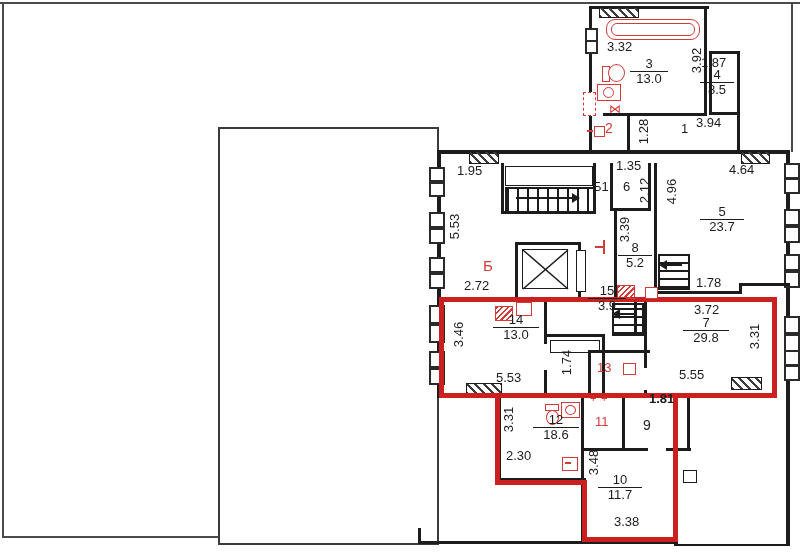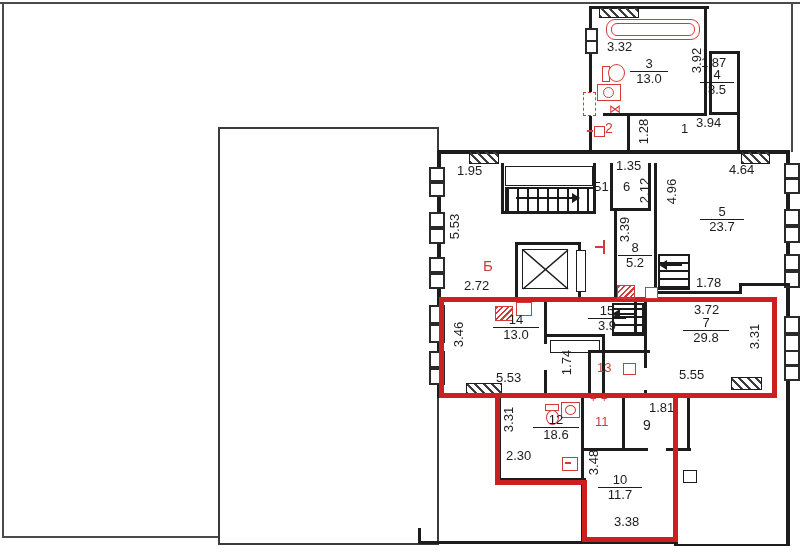--- a/index.html
+++ b/index.html
@@ -189,21 +189,21 @@
   <div class="lbl" style="left:464px;top:279px;">2.72</div>
   <div class="lbl" style="left:696px;top:276px;">1.78</div>
   <div class="lbl" style="left:694px;top:303px;">3.72</div>
   <div class="lbl v" style="left:446px;top:328px;">3.46</div>
   <div class="lbl" style="left:496px;top:371px;">5.53</div>
   <div class="lbl v" style="left:554px;top:356px;">1.74</div>
   <div class="lbl v" style="left:742px;top:330px;">3.31</div>
   <div class="lbl" style="left:679px;top:368px;">5.55</div>
   <div class="lbl v" style="left:496px;top:413px;">3.31</div>
   <div class="lbl" style="left:506px;top:449px;">2.30</div>
-  <div class="lbl" style="left:649px;top:401px;">1.81</div>
+  <div class="lbl" style="left:649px;top:392px;font-weight:bold;">1.81</div>
   <div class="lbl v" style="left:581px;top:456px;">3.48</div>
   <div class="lbl" style="left:614px;top:515px;">3.38</div>
 
   <div class="lbl" style="left:681px;top:122px;">1</div>
   <div class="lbl red" style="left:605px;top:121px;font-size:14px;">2</div>
   <div class="frac red" style="left:630px;top:57px;width:38px;">
     <span class="a">3</span><span class="b">13.0</span>
   </div>
   <div class="frac" style="left:700px;top:68px;width:34px;">
     <span class="a">4</span><span class="b">8.5</span>
@@ -223,19 +223,19 @@
     <span class="a">10</span><span class="b">11.7</span>
   </div>
   <div class="lbl red" style="left:595px;top:415px;">11</div>
   <div class="frac red" style="left:533px;top:413px;width:46px;">
     <span class="a">12</span><span class="b">18.6</span>
   </div>
   <div class="lbl red" style="left:597px;top:361px;">13</div>
   <div class="frac red" style="left:493px;top:313px;width:46px;">
     <span class="a">14</span><span class="b">13.0</span>
   </div>
-  <div class="frac red" style="left:588px;top:304px;width:38px;">
+  <div class="frac red" style="left:588px;top:284px;width:38px;">
     <span class="a">15</span><span class="b">3.9</span>
   </div>
   <div class="lbl red" style="left:483px;top:258px;font-size:15px;">Б</div>
   <div class="lbl" style="left:593px;top:180px;">Б1</div>
 
 </div>
 
 </body></html>

